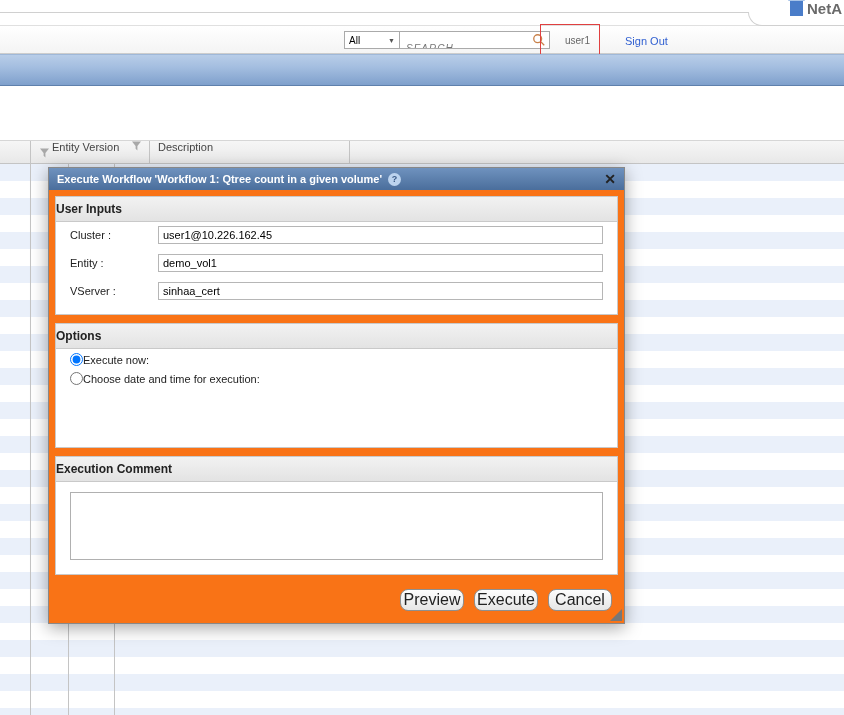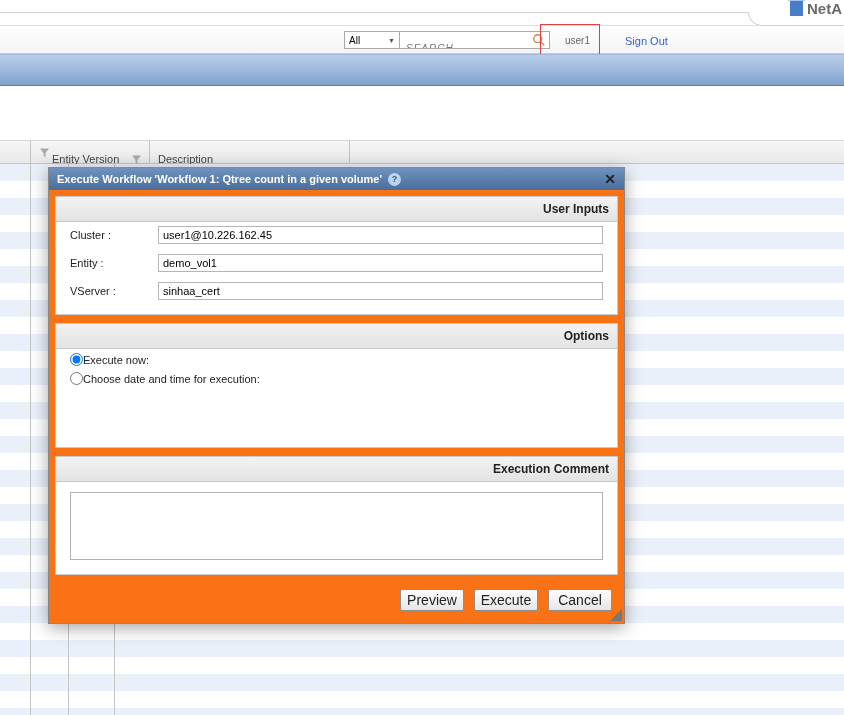--- a/index.html
+++ b/index.html
@@ -140,21 +140,21 @@
 
 
 .table-header {
   position: absolute;
   left: 0; top: 140px; right:0; height: 24px;
   background: linear-gradient(to bottom,#f6f6f6,#e8e8e8);
   border-top:1px solid #d6d6d6;
   border-bottom:1px solid #c4c4c4;
 }
 .thcell {
-  position:absolute; top:0; height:24px; display:flex; align-items:flex-end; gap:4px;
+  position:absolute; top:0; height:24px; display:flex; align-items:flex-start; gap:4px;
   border-right:1px solid #c4c4c4; padding:0 8px; color:#444; font-size:11px;
 }
 .thcell.c1{left:30px; width:120px; border-left:1px solid #c4c4c4;}
 .thcell.c2{left:150px; width:200px;}
 .filter-funnel{width:9px;height:10px;position:absolute;top:7px;}
 
 
 .rows-bg {
   position:absolute; left:0; top:164px; right:0; bottom:0;
   background: repeating-linear-gradient(
@@ -189,42 +189,41 @@
   background:#bcd3ee;color:#3a5a86;display:inline-flex;align-items:center;justify-content:center;
   font-size:9px;font-weight:bold;
 }
 .close-x{color:#222;font-size:14px;cursor:pointer;font-weight:bold;}
 .dlg-body{padding:6px;}
 .section{
   border:1px solid #c9c9c9; margin-bottom:8px; background:#fff;
 }
 .section-header{
   background: linear-gradient(to bottom,#f2f2f2,#e3e3e3);
-  color:#222; font-weight:bold; padding:5px 8px; font-size:12px;
+  color:#222; font-weight:bold; padding:5px 0; font-size:12px;
   border-bottom:1px solid #c9c9c9;
-  text-align:right;
 }
 .section-body{padding:4px 14px;}
 .form-row{display:flex;align-items:center;margin-bottom:10px;}
 .form-row label{width:88px;color:#222;font-size:11px;}
 .form-row input[type=text]{
   flex:1;height:18px;border:1px solid #b6b6b6;padding:0 4px;font-size:11px;background:#fff;
 }
 .radio-row{display:flex;align-items:center;margin-bottom:6px;color:#222;font-size:11px;}
 .radio-row input{margin:0;}
 .comment-area{
   border:1px solid #b0b0b0;width:100%;height:68px;resize:none;font-size:11px;padding:2px;
 }
 .button-bar{
   display:flex;justify-content:flex-end;gap:10px;padding:6px 6px 6px;
 }
 .btn{
   min-width:64px;height:22px;border:1px solid #8f8f8f;
   background:linear-gradient(to bottom,#fdfdfd,#e6e6e6);
-  color:#222;display:flex;align-items:center;justify-content:center;font-size:14px;cursor:pointer;border-radius:2px;
+  color:#222;display:flex;align-items:center;justify-content:center;font-size:16px;cursor:pointer;border-radius:8px;
 }
 .resize-grip{
   position:absolute;right:2px;bottom:2px;width:12px;height:12px;
 }
 .resize-grip::before{content:"";position:absolute;right:0;bottom:0;
   border-right:12px solid #777;border-top:12px solid transparent;}
 
 
 .options-pad{height:52px;}
 .comment-section .section-body{padding:10px 14px 12px;}

